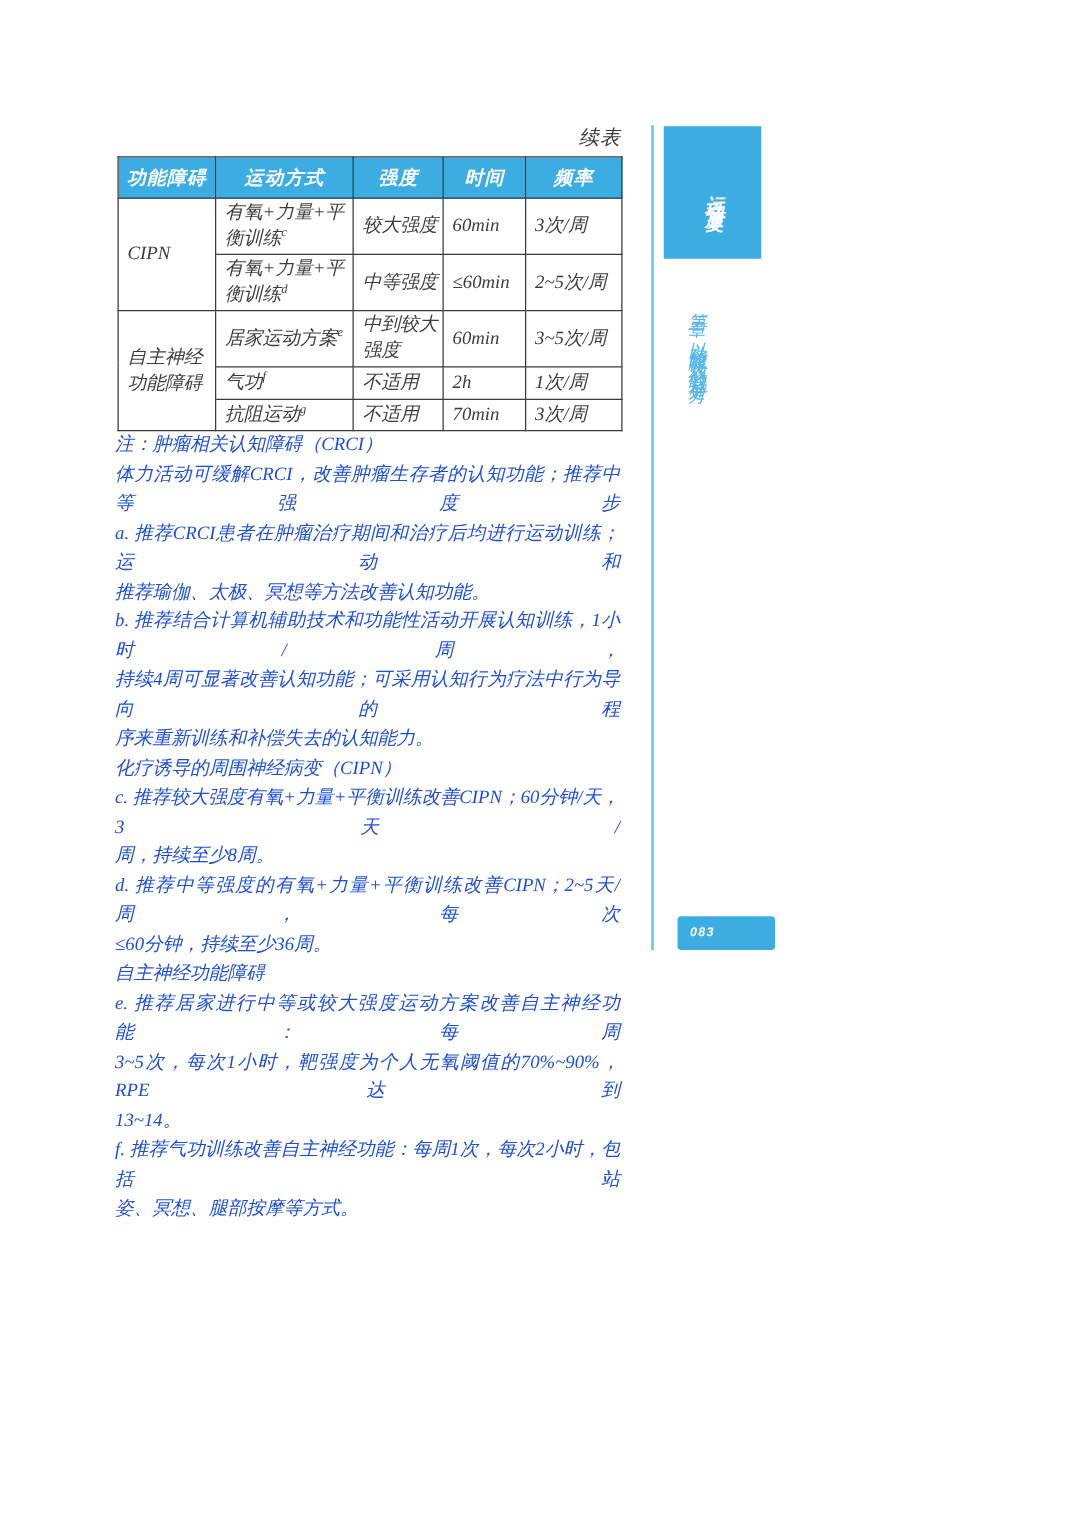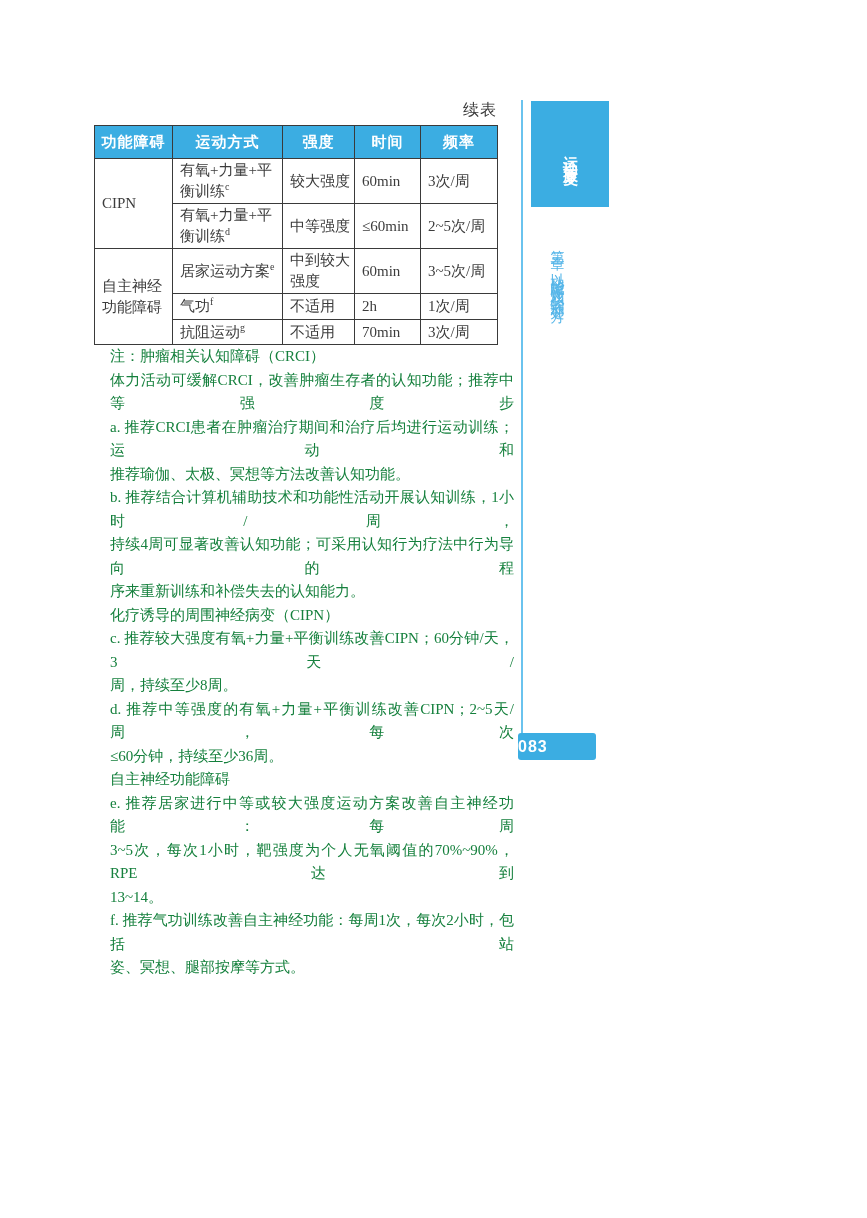--- a/index.html
+++ b/index.html
@@ -2,20 +2,21 @@
 <html><head>
 <meta charset="utf-8">
 <style>
   html,body{margin:0;padding:0;background:#ffffff;}
   #page{
     position:relative;
     width:867px;height:1218px;
     background:#ffffff;
     overflow:hidden;
     font-family:"Liberation Serif","DejaVu Serif",serif;
+    font-style:italic;
   }
   
   .continued{
     position:absolute;left:94px;top:100px;width:403px;
     text-align:right;font-size:16px;color:#3a3a3a;
     letter-spacing:1px;
   }
   
   table.rx{
     position:absolute;left:94px;top:125px;
@@ -35,22 +36,22 @@
     letter-spacing:1px;
   }
   table.rx td{
     padding:1px 4px 1px 7px;vertical-align:middle;
     line-height:21px;text-align:left;
   }
   tr.h44{height:44px;} tr.h43{height:43px;} tr.h26{height:26px;} tr.h25{height:25px;margin-top:40px;}
   table.rx sup{font-size:10px;line-height:0;}
   
   .notes{
-    position:absolute;left:110px;top:345px;width:404px;
-    font-size:15px;line-height:23.5px;color:#15803d;
+    position:absolute;left:92px;top:345px;width:404px;
+    font-size:15px;line-height:23.5px;color:#1d4ed8;
   }
   .notes .ln{white-space:nowrap;}
   .notes .j{
     white-space:normal;
     text-align:justify;text-align-last:justify;
   }
   .notes sub{font-size:9px;line-height:0;}
   
   .side-line{
     position:absolute;left:521px;top:100px;width:2px;height:660px;
@@ -67,24 +68,24 @@
   }
   .chapter{
     position:absolute;left:549px;top:239px;height:280px;
     writing-mode:vertical-rl;
     color:#54b5e8;
     font-family:"Liberation Sans","DejaVu Sans",sans-serif;
     font-size:14px;letter-spacing:3px;
   }
   .chapter .gap{margin-top:14px;}
   .page-badge{
-    position:absolute;left:518px;top:733px;width:78px;height:27px;
+    position:absolute;left:542px;top:733px;width:78px;height:27px;
     box-sizing:border-box;background:#3BADE2;border-radius:3px;
     color:#ffffff;font-family:"Liberation Sans","DejaVu Sans",sans-serif;
-    font-weight:bold;font-size:16px;line-height:27px;padding-left:0;
+    font-weight:bold;font-size:10px;line-height:27px;padding-left:10px;
     letter-spacing:1px;
   }
 </style>
 </head>
 <body>
 
 <div id="page">
 
   <div class="continued">续表</div>
 

